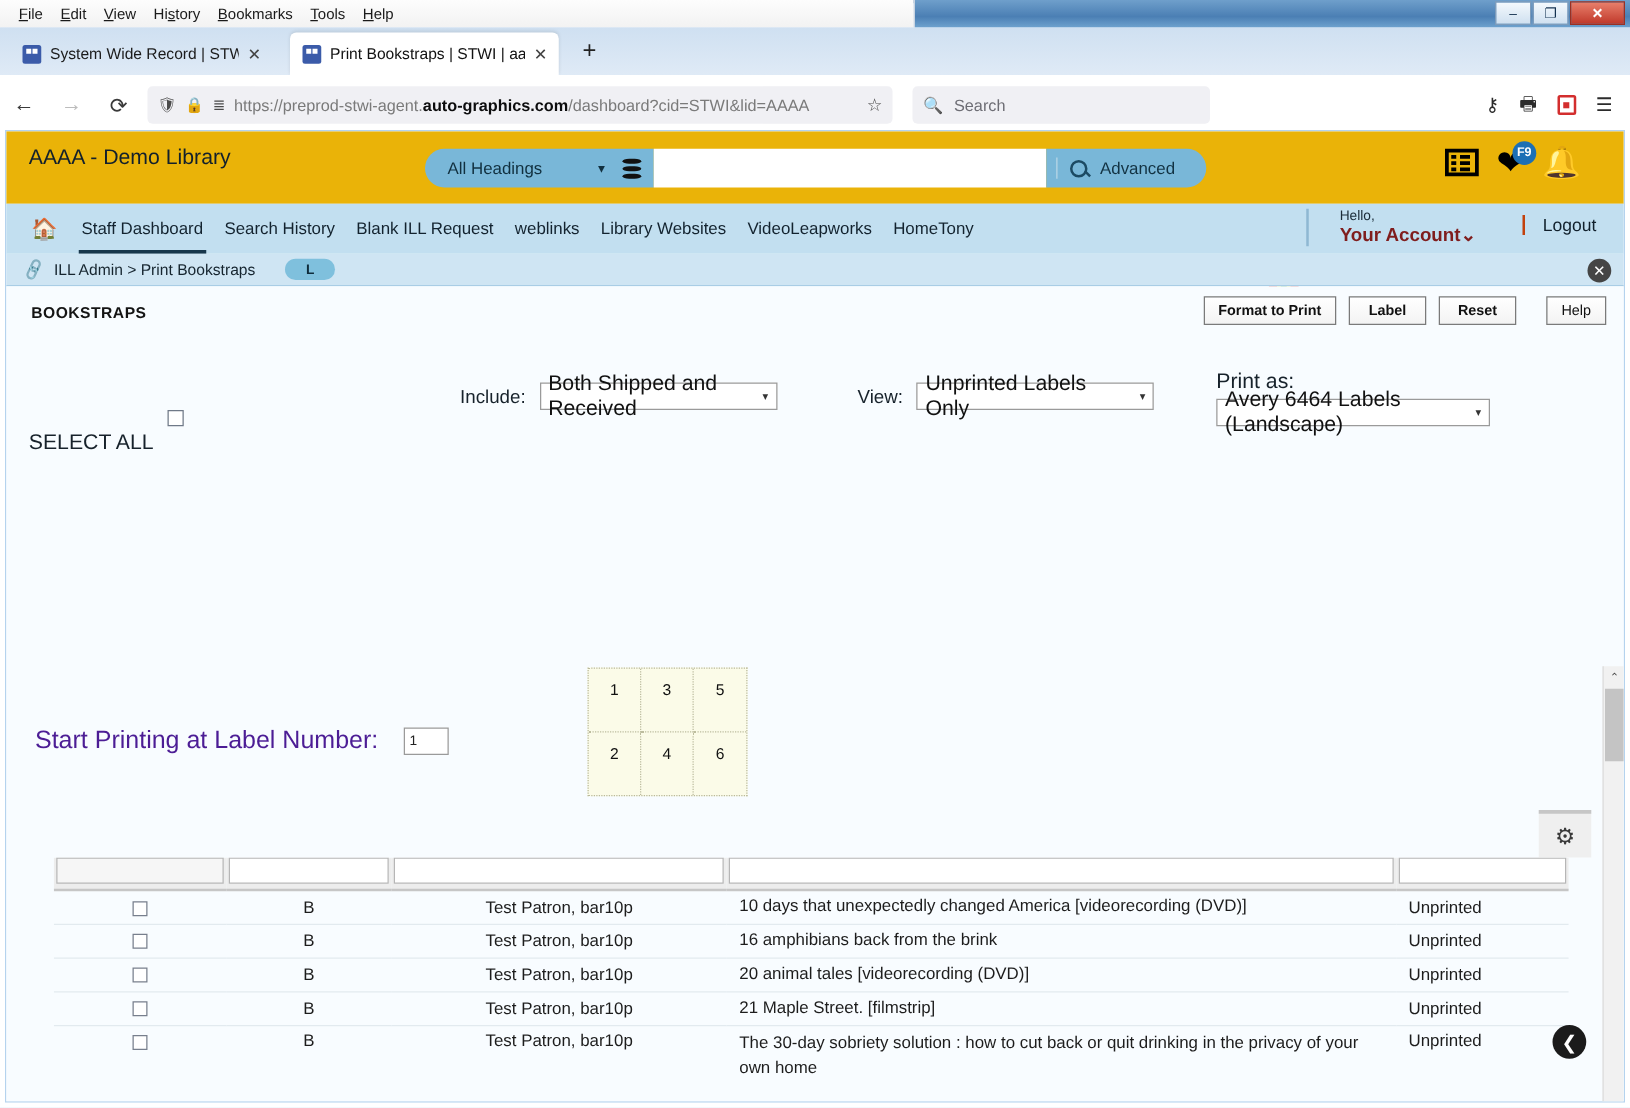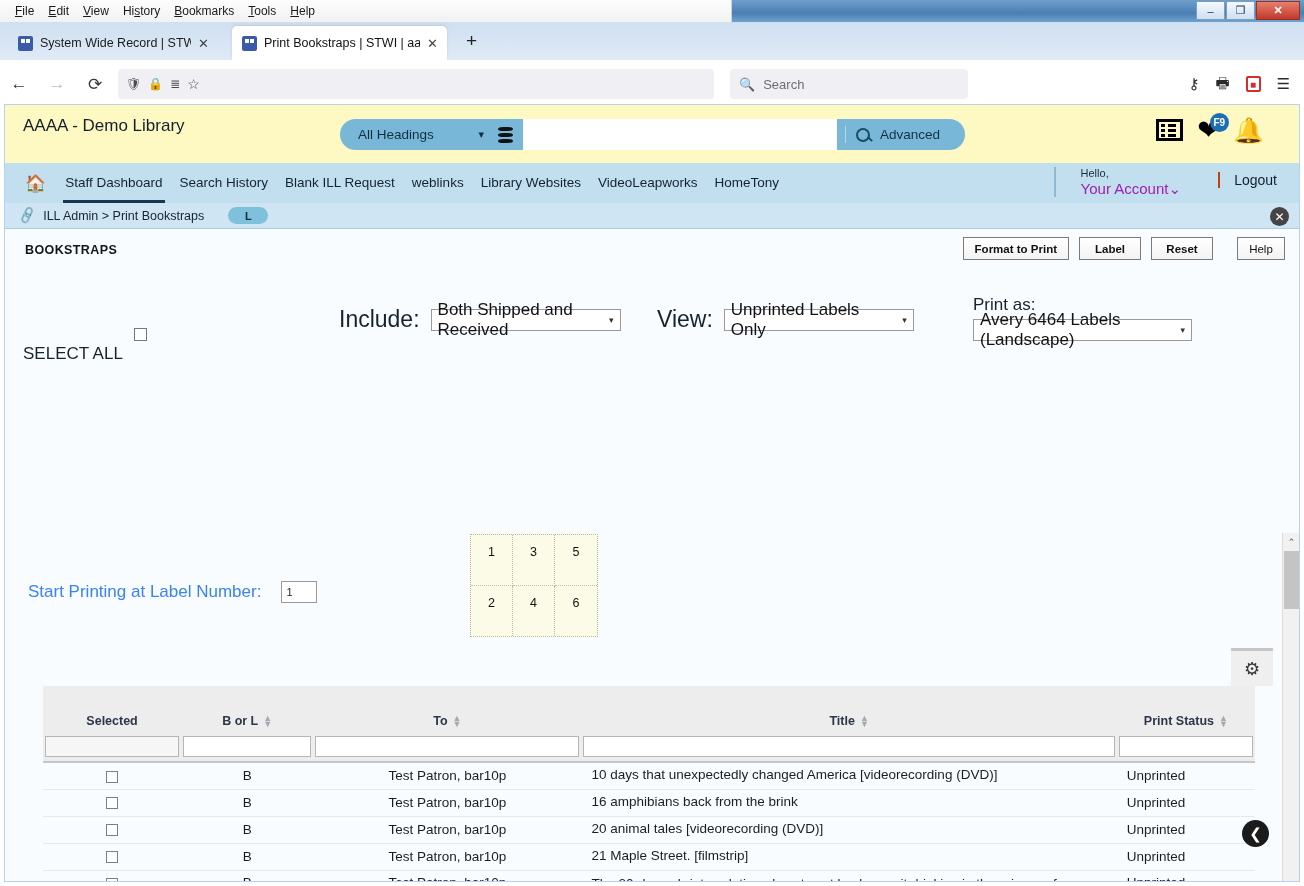--- a/index.html
+++ b/index.html
@@ -114,21 +114,21 @@
   }
 
   
   .viewport {
     position: absolute; top: 104px; left: 4px; right: 4px; bottom: 4px;
     background: #f7fcff; border: 1px solid #b5d3ee; overflow: hidden;
   }
 
   
   .appheader {
-    position: relative; height: 58px; background: #fef9c3;
+    position: relative; height: 58px; background: #eab308;
   }
   .libname {
     position: absolute; left: 18px; top: 11px; font-size: 17px; color: #12202c;
   }
   .searchgroup { position: absolute; left: 335px; top: 14px; display: flex; align-items: stretch; }
   .headsel {
     width: 183px; height: 31px; background: #79b7d8; color: #11303f;
     border-radius: 16px 0 0 16px; display: flex; align-items: center;
     padding: 0 10px 0 18px; font-size: 13.5px; gap: 6px;
   }
@@ -182,21 +182,21 @@
   .nlink { font-size: 13.5px; color: #13232f; position: relative; padding-bottom: 2px; }
   .nlink.active:after {
     content:""; position: absolute; left: -2px; right: -2px; bottom: -11px;
     height: 3px; background: #17374c;
   }
   .accountbox {
     position: absolute; right: 118px; top: 4px; padding-left: 25px;
     border-left: 2px solid #8fb8d2; line-height: 1.15;
   }
   .accountbox .hello { font-size: 11px; color: #1b2b38; }
-  .accountbox .acct { font-size: 15px; color: #a21caf; }
+  .accountbox .acct { font-size: 15px; color: #7f1d1d; font-weight: bold; }
   .logoutbox {
     position: absolute; right: 22px; top: 9px; padding-left: 14px;
     border-left: 2px solid #c2410c; font-size: 14px; color: #11202c;
   }
 
   
   .crumbbar {
     position: relative; height: 26px; background: #cfe5f3;
     display: flex; align-items: center; padding-left: 14px; gap: 8px;
     border-bottom: 1px solid #a9cde5;
@@ -229,36 +229,36 @@
   }
   .btn.help { margin-left: 14px; font-weight: normal; min-width: 48px; }
 
   .selectall { position: absolute; left: 18px; top: 76px; display: flex; align-items: center; gap: 11px; }
   .selectall .t { font-size: 17px; color: #17222b; margin-top: 39px; }
   .cbx {
     width: 12px; height: 12px; border: 1px solid #6f7988; background: #fff;
   }
   .cbx.big { width: 13px; height: 13px; }
 
-  .fieldlabel { font-size: 23px; color: #17222b; }
+  .fieldlabel { font-size: 15px; color: #17222b; margin-left: 29px; }
   .include-grp { position: absolute; left: 334px; top: 77px; display: flex; align-items: center; gap: 11px; }
   .view-grp { position: absolute; left: 652px; top: 77px; display: flex; align-items: center; gap: 11px; }
   .sel {
     height: 22px; border: 1px solid #9a9a9a; background: #fff;
     font-size: 11.5px; color: #111; display: flex; align-items: center;
     padding: 0 6px; justify-content: space-between;
   }
   .sel .cv { font-size: 17px; }
   .sel .ch { font-size: 9px; color: #333; margin-left: 8px; }
 
   .printas { position: absolute; left: 968px; top: 66px; }
   .printas .pl { font-size: 17px; color: #17222b; margin-bottom: 4px; }
 
   .startprint { position: absolute; left: 23px; top: 352px; display: flex; align-items: center; gap: 20px; }
-  .startprint .t { font-size: 17px; color: #3b82f6; }
+  .startprint .t { font-size: 20px; color: #4c1d95; }
   .numinput {
     width: 36px; height: 22px; border: 1px solid #9a9a9a; background: #fff;
     font-size: 11px; color: #222; display: flex; align-items: center; padding-left: 4px;
   }
 
   .labelgrid {
     position: absolute; left: 465px; top: 305px;
     width: 128px; height: 103px; background: #fbfbe8;
     display: grid; grid-template-columns: repeat(3,1fr); grid-template-rows: repeat(2,1fr);
     border: 1px dotted #b9b99a;
@@ -367,20 +367,21 @@
   </div>
 
   <div class="navbar">
     <div class="navicon">←</div>
     <div class="navicon dim">→</div>
     <div class="navicon">⟳</div>
     <div class="urlbox">
       <span class="u-ico">🛡</span>
       <span class="u-ico">🔒</span>
       <span class="u-ico">≣</span>
+      <span class="urltext"><span>https://preprod-stwi-agent.</span><b>auto-graphics.com</b><span>/dashboard?cid=STWI&amp;lid=AAAA</span></span>
       <span class="star">☆</span>
     </div>
     <div class="searchbox">
       <span>🔍</span>
       <span>Search</span>
     </div>
     <div class="navright">
       <span class="ni">⚷</span>
       <span class="ni">🖶</span>
       <span class="shield-red">■</span>
@@ -512,27 +513,20 @@
       <div class="gridwrap">
         <table class="grid">
           <colgroup>
             <col style="width:137px">
               <col style="width:131px">
               <col style="width:266px">
               <col style="width:531px">
               <col style="width:137px">
           </colgroup>
           <thead>
-            <tr>
-              <th><span>Selected</span></th>
-              <th><span>B or L</span><span class="sortarrows">▲<br>▼</span></th>
-              <th><span>To</span><span class="sortarrows">▲<br>▼</span></th>
-              <th><span>Title</span><span class="sortarrows">▲<br>▼</span></th>
-              <th><span>Print Status</span><span class="sortarrows">▲<br>▼</span></th>
-            </tr>
             <tr class="filterrow">
               <td>
                   <div class="fbox disabled"></div>
                 </td>
               <td>
                   <div class="fbox"></div>
                 </td>
               <td>
                   <div class="fbox"></div>
                 </td>

